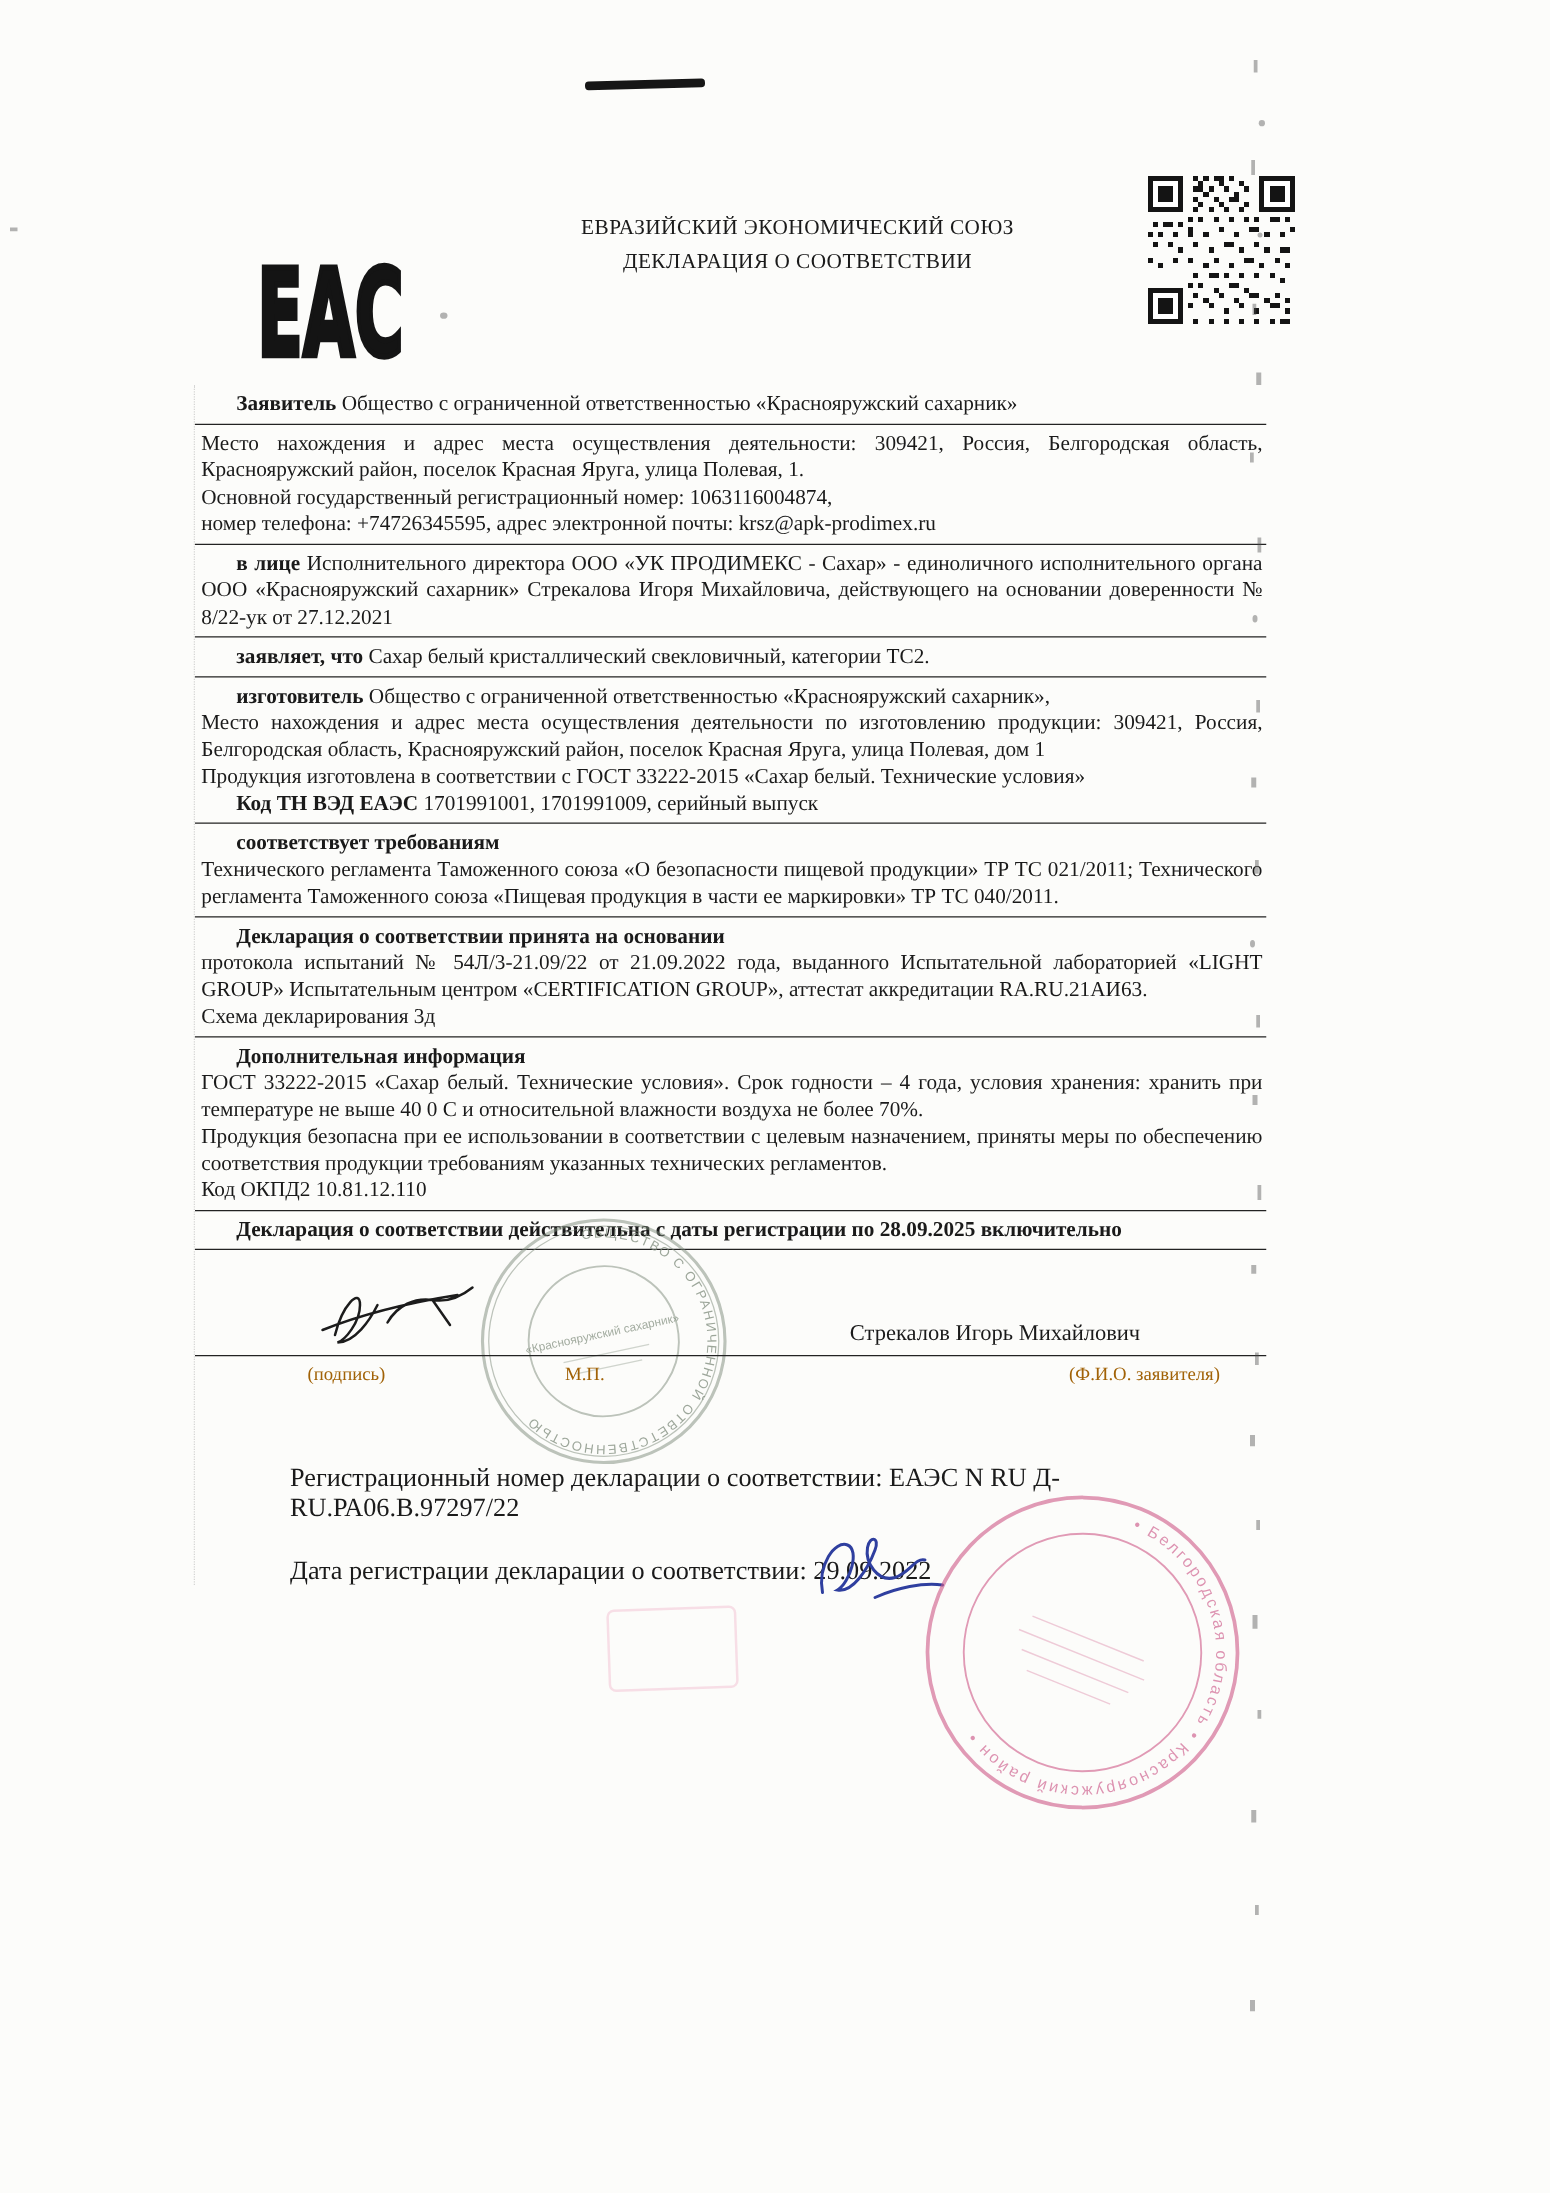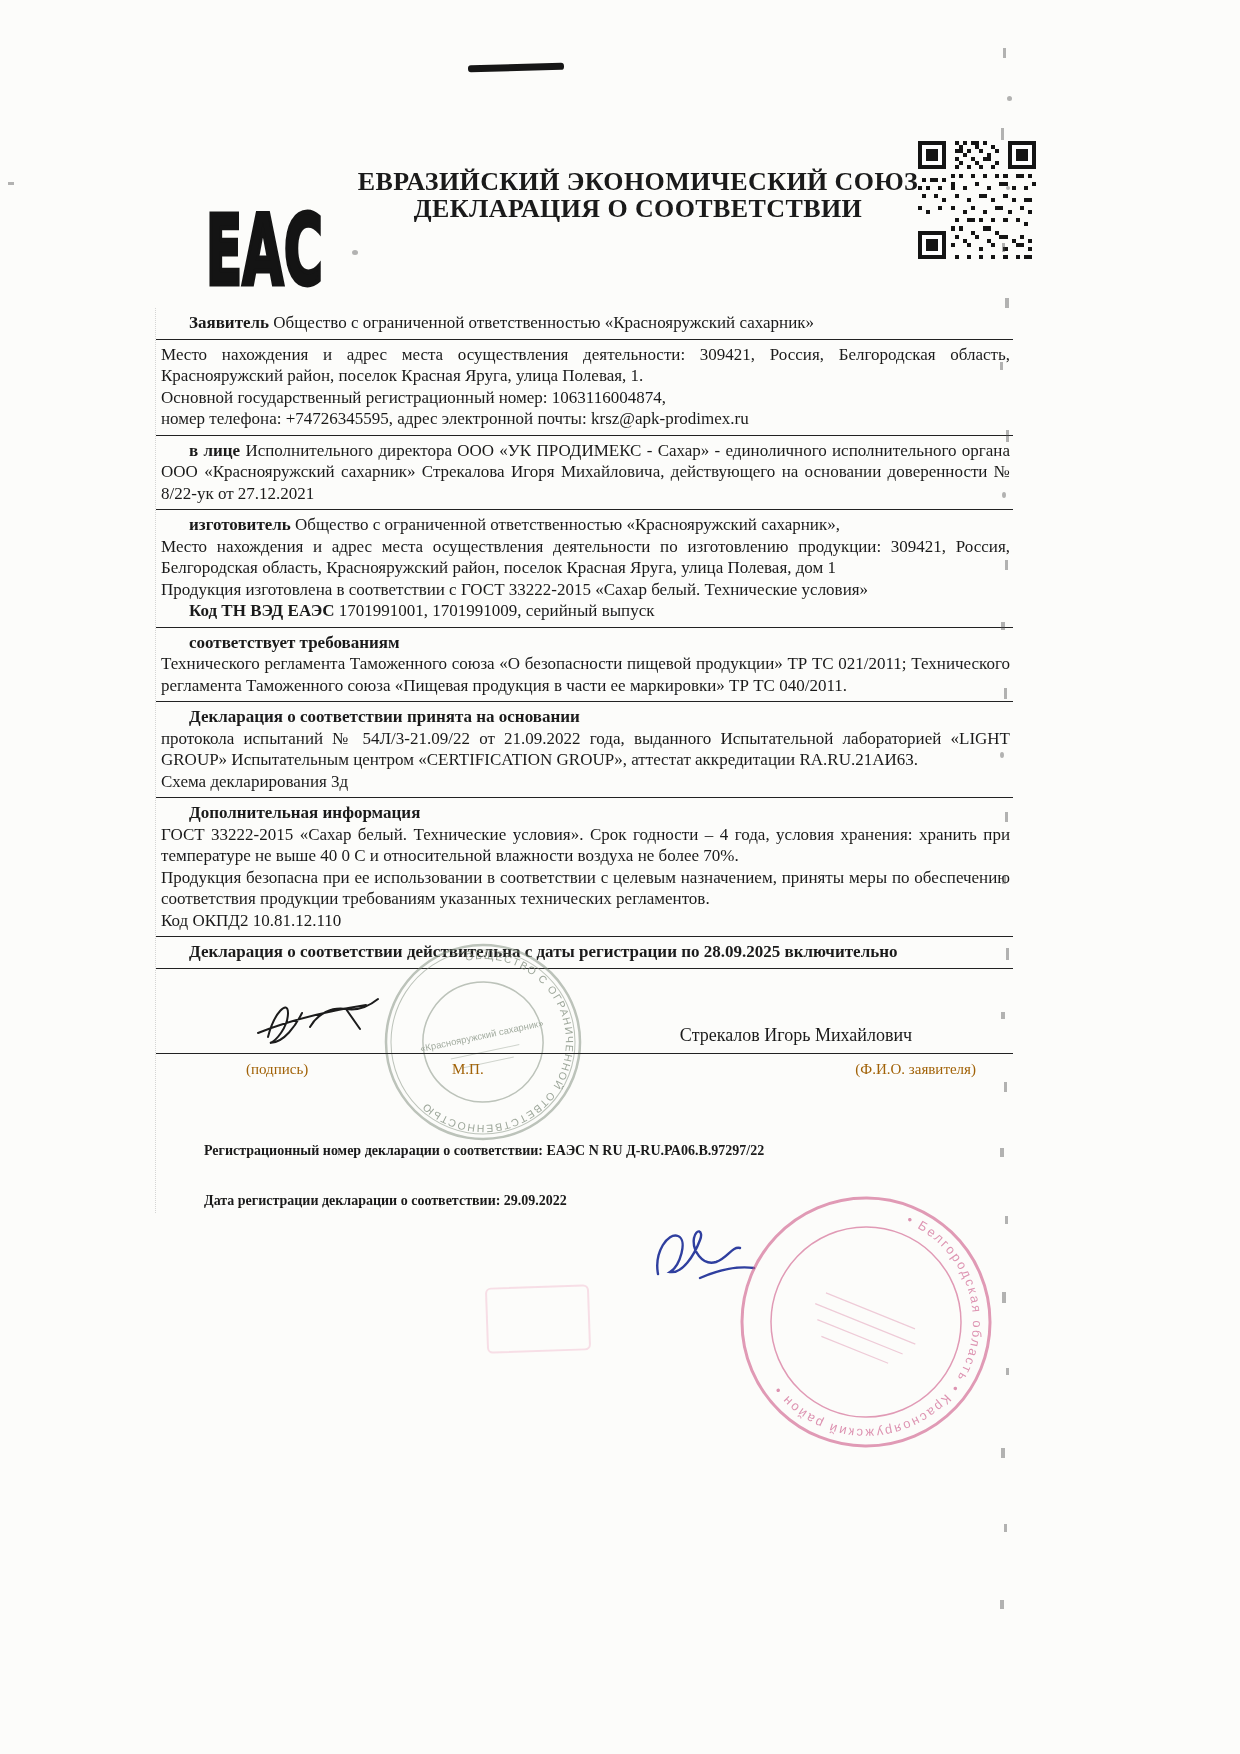--- a/index.html
+++ b/index.html
@@ -12,21 +12,21 @@
   
   .eac-logo {
     position:absolute; left:206px; top:212px;
     font-family:"DejaVu Sans", sans-serif; font-weight:bold;
     font-size:96px; line-height:78px; color:#141414;
     -webkit-text-stroke:5px #141414; letter-spacing:1px;
     transform:scaleX(.55); transform-origin:left top;
   }
   .doc-title {
     position:absolute; left:338px; top:168px; width:600px;
-    text-align:center; font-weight:bold; font-size:26px; line-height:27px;
+    text-align:center; font-weight:normal; font-size:17px; line-height:27px;
     letter-spacing:.4px;
   }
   .qr { position:absolute; left:918px; top:139px; }
 
   
   .content {
     position:absolute; left:155px; top:308px; width:857px;
     font-size:17px; line-height:21.5px;
     border-left:1px dotted rgba(40,40,40,.18);
   }
@@ -39,21 +39,21 @@
   .sig-line { position:absolute; left:0; right:0; top:72px; border-top:1.6px solid #222; }
   .sig-name { position:absolute; left:460px; top:44px; width:360px; text-align:center; font-size:18px; }
   .lbl { position:absolute; top:78px; font-size:15px; color:#a16207; }
   .lbl-podpis { left:90px; }
   .lbl-mp { left:296px; }
   .lbl-fio { left:460px; width:360px; text-align:right; }
   .sig-black { position:absolute; left:92px; top:8px; }
   .stamp-round { position:absolute; left:222px; top:-44px; transform:rotate(-12deg); }
 
   
-  .reg { margin:30px 0 0 48px; font-weight:bold; font-size:14px; line-height:24px; }
+  .reg { margin:30px 0 0 76px; font-weight:normal; font-size:21px; line-height:24px; }
   .reg .reg-date { margin-top:26px; }
 
   
   .smudge { position:absolute; left:468px; top:64px; width:96px; height:7px;
             background:#161616; border-radius:3px; transform:rotate(-1.5deg); }
   .sig-blue { position:absolute; left:642px; top:1220px; }
   .stamp-pink { position:absolute; left:726px; top:1182px; transform:rotate(22deg); opacity:.6; }
   .pink-box { position:absolute; left:486px; top:1286px; width:100px; height:62px;
               border:2px solid rgba(230,120,160,.22); border-radius:6px; transform:rotate(-2deg); }
   .noise i { position:absolute; background:#4d4d4d; opacity:.42; display:block; }
@@ -118,20 +118,23 @@
     <section class="blk">
       <p><span>Место нахождения и адрес места осуществления деятельности: 309421, Россия, Белгородская область, Краснояружский район, поселок Красная Яруга, улица Полевая, 1.</span></p>
       <p><span>Основной государственный регистрационный номер: 1063116004874,</span></p>
       <p><span>номер телефона: +74726345595, адрес электронной почты: krsz@apk-prodimex.ru</span></p>
     </section>
 
     <section class="blk">
       <p><b>в лице</b><span> Исполнительного директора ООО «УК ПРОДИМЕКС - Сахар» - единоличного исполнительного органа ООО «Краснояружский сахарник» Стрекалова Игоря Михайловича, действующего на основании доверенности № 8/22-ук от 27.12.2021</span></p>
     </section>
 
+    <section class="blk">
+      <p><b>заявляет, что</b><span> Сахар белый кристаллический свекловичный, категории ТС2.</span></p>
+    </section>
 
     <section class="blk">
       <p><b>изготовитель</b><span> Общество с ограниченной ответственностью «Краснояружский сахарник»,</span></p>
       <p><span>Место нахождения и адрес места осуществления деятельности по изготовлению продукции: 309421, Россия, Белгородская область, Краснояружский район, поселок Красная Яруга, улица Полевая, дом 1</span></p>
       <p><span>Продукция изготовлена в соответствии с ГОСТ 33222-2015 «Сахар белый. Технические условия»</span></p>
       <p><b>Код ТН ВЭД ЕАЭС</b><span> 1701991001, 1701991009, серийный выпуск</span></p>
     </section>
 
     <section class="blk">
       <p><b>соответствует требованиям</b></p>

